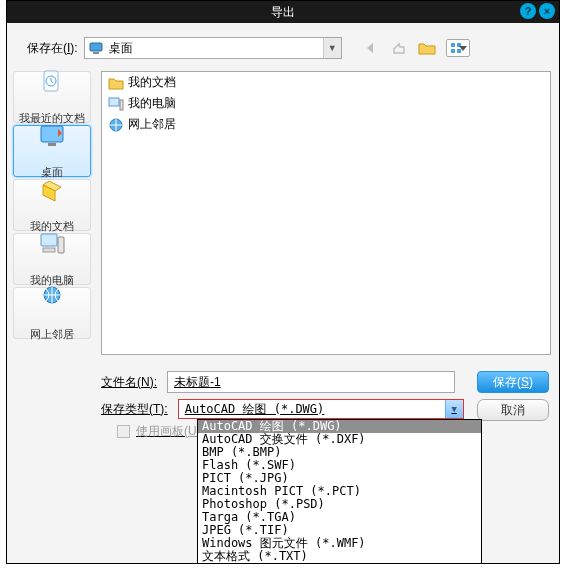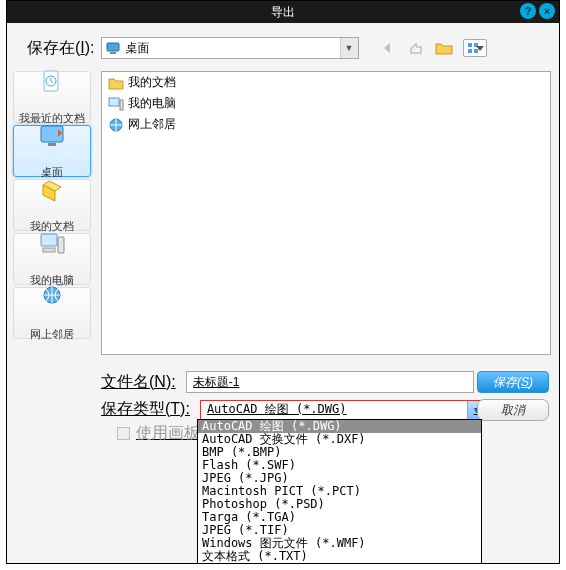--- a/index.html
+++ b/index.html
@@ -13,21 +13,21 @@
   .titlebar .wincontrols { position: absolute; right: 4px; top: 2px; display: flex; gap: 3px; }
   .wc { width: 16px; height: 16px; border-radius: 50%; background: #00a8e0;
         display: flex; align-items: center; justify-content: center; color: #003a50;
         font-weight: bold; font-size: 11px; cursor: pointer; }
   .content { position: absolute; top: 22px; left: 0; right: 0; bottom: 0;
              background: #f4f4f4; }
 
   
   .row-savein { position: absolute; left: 20px; top: 14px; display: flex;
                 align-items: center; gap: 6px; }
-  .lbl { font-size: 16px; color: #000; }
+  .lbl { font-size: 12px; color: #000; }
   .lbl u { text-decoration: underline; }
   .combo { display: inline-flex; align-items: center; border: 1px solid #a7a7a7;
            background: #fff; height: 22px; }
   .combo.savein { width: 258px; }
   .combo .ci { width: 14px; height: 14px; margin: 0 4px; }
   .combo .ct { flex: 1; padding: 0 2px; }
   .combo .cd { width: 18px; height: 100%; background: #e9e9e9; border-left: 1px solid #ccc;
                display:flex; align-items:center; justify-content:center; color:#555; font-size:9px; }
   .navicons { display: flex; gap: 10px; margin-left: 14px; align-items: center; }
   .nav { width: 18px; height: 18px; display:flex; align-items:center; justify-content:center;
@@ -66,21 +66,21 @@
                     display:flex; align-items:center; font-family: "SimSun", monospace;
                     font-size:12px; }
   .filetype-combo .ct { flex:1; padding:0 6px; }
   .filetype-combo .cd { width:18px; height:100%; background:linear-gradient(#bfe2ff,#7cc0ff);
                         border-left:1px solid #6ab0ef; display:flex; align-items:center;
                         justify-content:center; color:#2a5a8a; font-size:9px; }
 
   .btn { position:absolute; width:72px; height:22px; border:1px solid #2a90d8;
          border-radius:4px; background: linear-gradient(#66c2ff,#1a8fe0);
          color:#fff; font-size:12px; cursor:pointer; display:flex; align-items:center;
-         justify-content:center;font-style:italic; }
+         justify-content:center; }
   .btn.secondary { background: linear-gradient(#fdfdfd,#e6e6e6); border:1px solid #aaa; color:#333; }
   .btn-save { right:10px; top:348px; }
   .btn-cancel { right:10px; top:376px;border-radius:7px; }
 
   .artboard { display:flex; align-items:center; gap:6px; color:#9a9a9a; }
   .ab-check { width:13px; height:13px; border:1px solid #bbb; background:#eee; }
 
   
   .droplist { position:absolute; left:190px; top:396px; width:285px;
               border:1px solid #000; background:#fff; font-family:"SimSun", monospace;
@@ -258,21 +258,21 @@
     </div>
     <div class="btn secondary btn-cancel">
       <span>取消</span>
     </div>
 
     <div class="droplist" id="droplist">
         <div class="opt hover">AutoCAD 绘图 (*.DWG)</div>
         <div class="opt">AutoCAD 交换文件 (*.DXF)</div>
         <div class="opt">BMP (*.BMP)</div>
         <div class="opt">Flash (*.SWF)</div>
-        <div class="opt">JPEG (*.JPG)</div>
+        <div class="opt">PICT (*.JPG)</div>
         <div class="opt">Macintosh PICT (*.PCT)</div>
         <div class="opt">Photoshop (*.PSD)</div>
         <div class="opt">Targa (*.TGA)</div>
         <div class="opt">JPEG (*.TIF)</div>
         <div class="opt">Windows 图元文件 (*.WMF)</div>
         <div class="opt">文本格式 (*.TXT)</div>
       </div>
 
   </div>
 </div>

